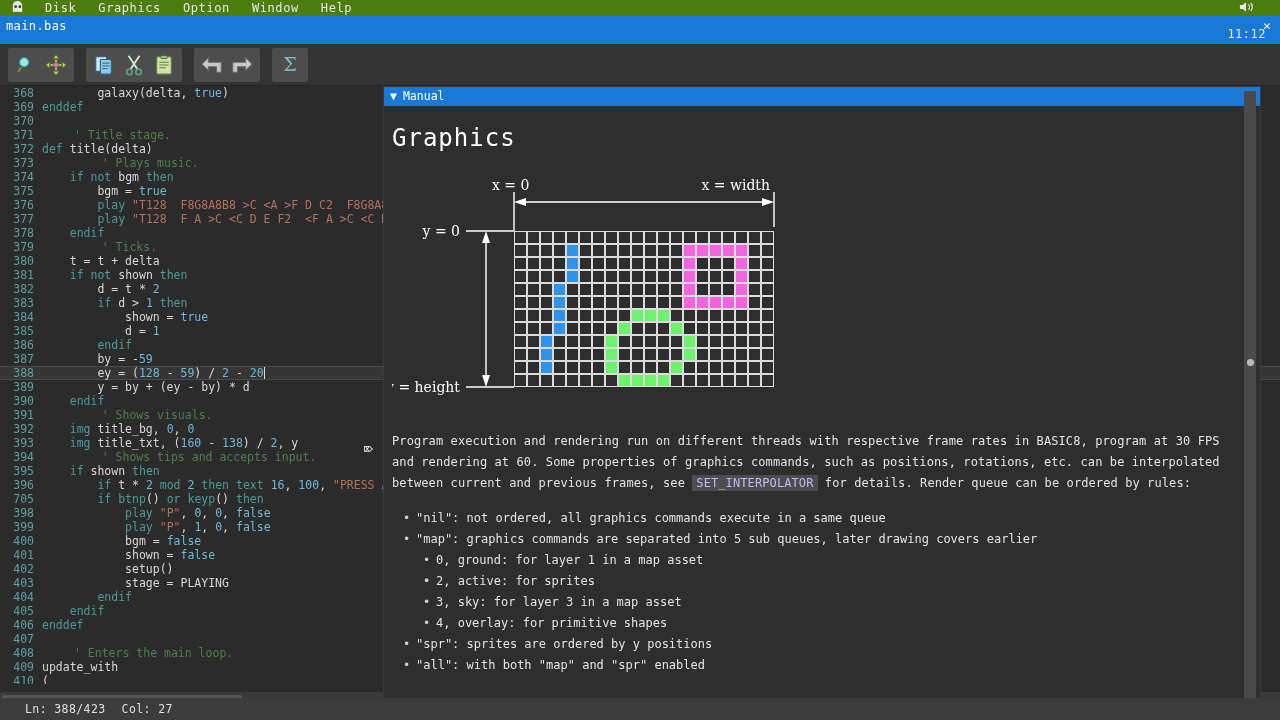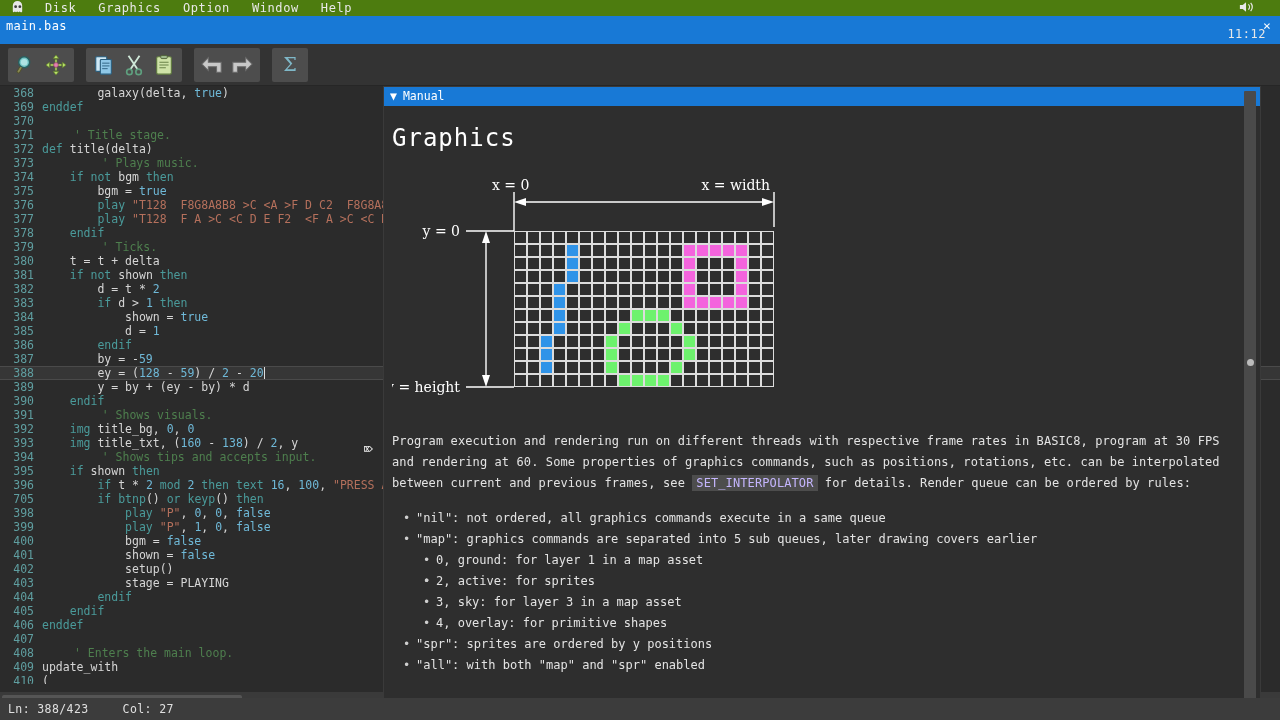--- a/index.html
+++ b/index.html
@@ -166,22 +166,22 @@
     position: absolute; left: 2px; top: 3px; height: 8px; width: 240px;
     background: #555; border-radius: 2px;
   }
 
   
   #statusbar {
     position: absolute; left: 0; top: 698px;
     width: 1280px; height: 22px;
     background: #3c3c3c; color: #e0e0e0;
     font-size: 11.5px; line-height: 22px;
-    padding-left: 8px; letter-spacing: .4px;
-    display: flex; gap: 34px;
+    padding-left: 25px; letter-spacing: .4px;
+    display: flex; gap: 16px;
   }
 </style>
 </head>
 <body>
 
 <div id="menubar">
   <div class="applogo">
     <svg width="15" height="15" viewBox="0 0 16 16" aria-hidden="true">
       <path d="M3 5 a5 5 0 0 1 10 0 v6 a1 1 0 0 1 -1.5 .9 l-1.2 -.8 l-1.3 .9 l-1.3 -.9 l-1.3 .9 l-1.2 -.9 l-1.2 .8 A1 1 0 0 1 3 11 z" fill="#e8e8e8"></path>
       <circle cx="6" cy="6" r="1.5" fill="#3c3c3c"></circle>

